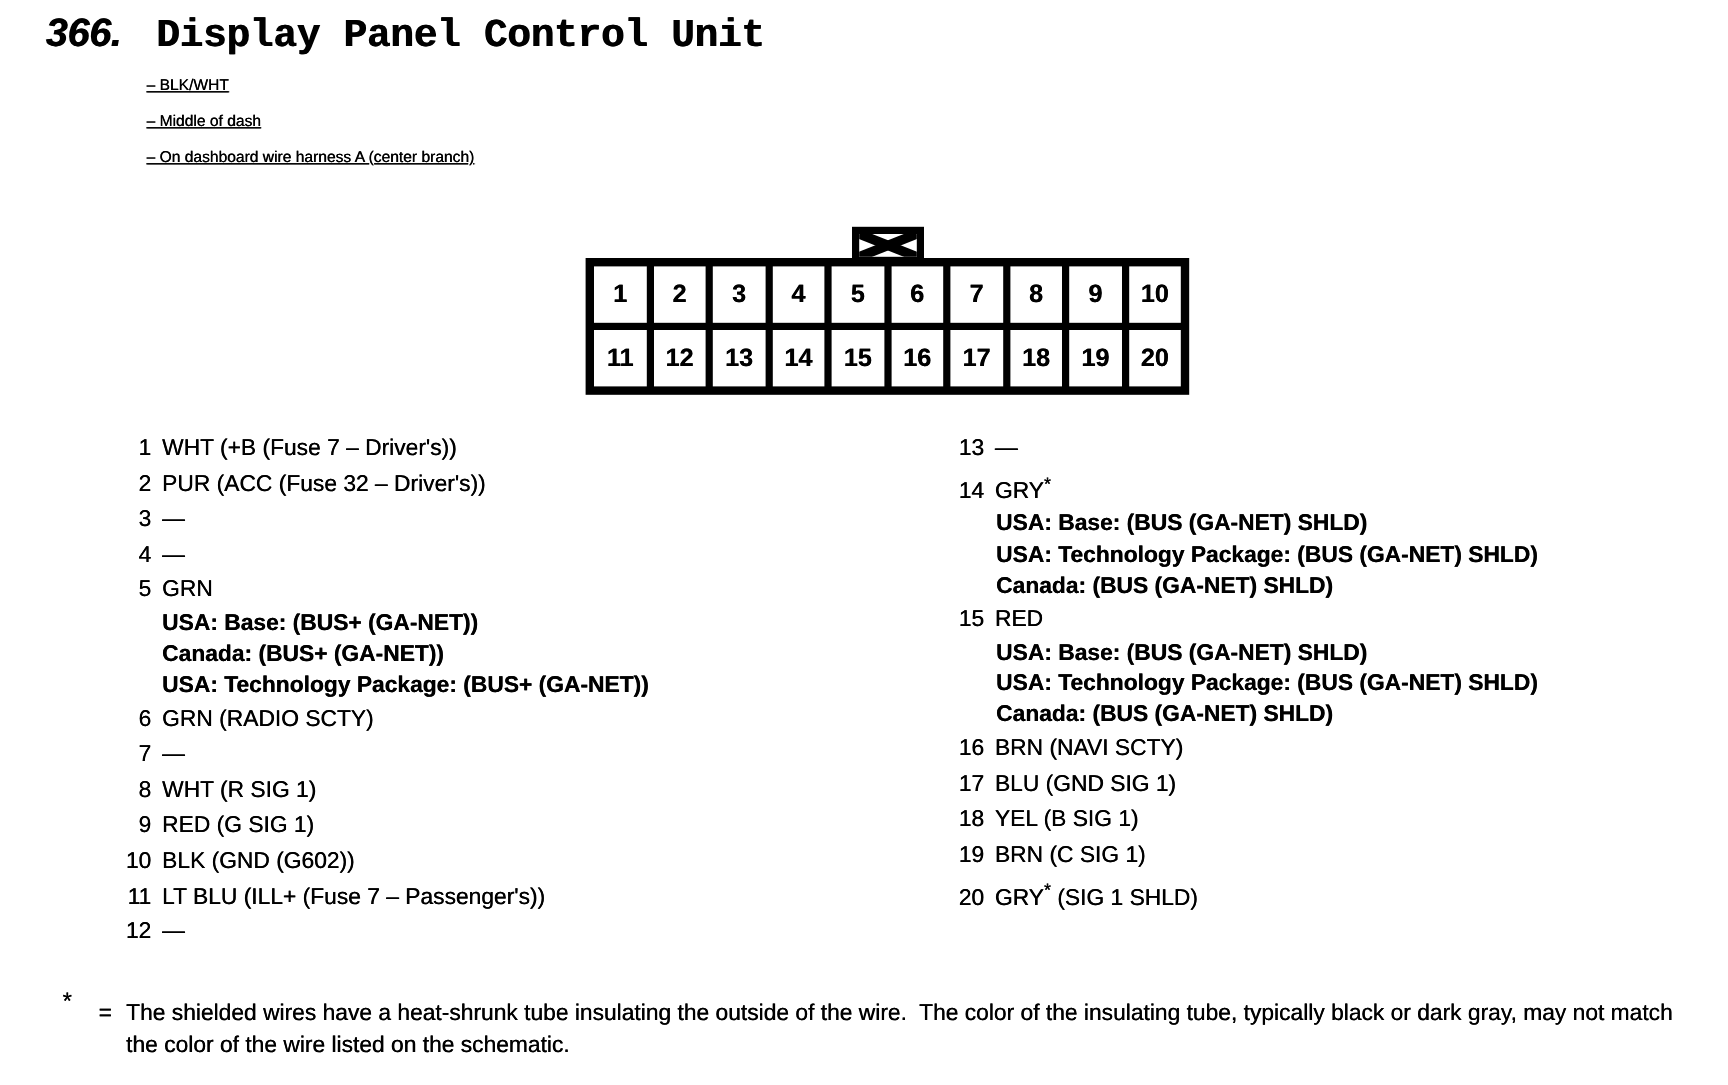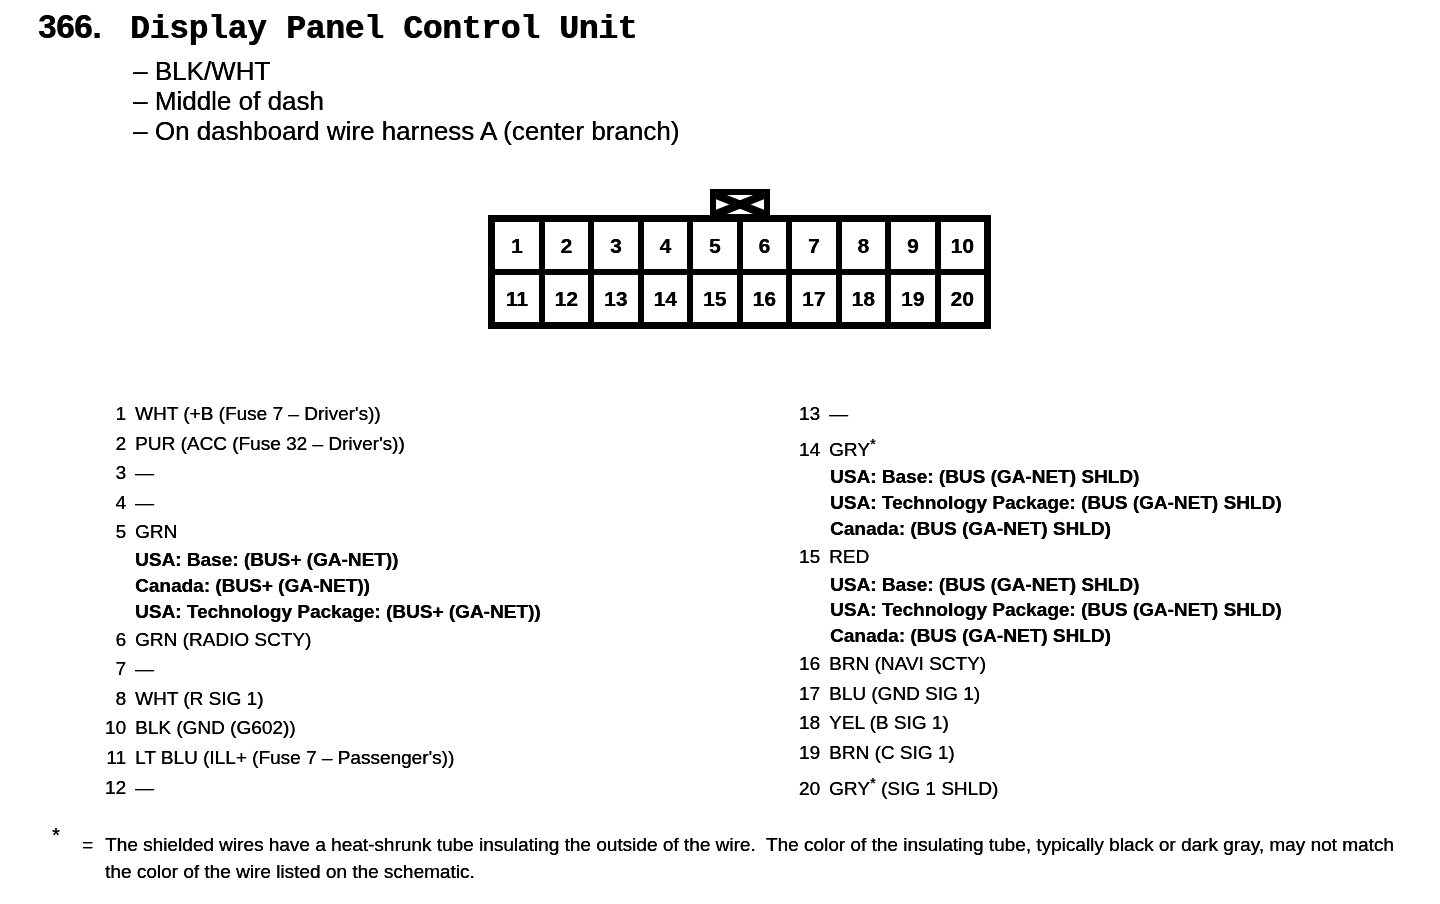--- a/index.html
+++ b/index.html
@@ -20,29 +20,30 @@
     left: 38px;
     top: 7px;
     display: flex;
     align-items: baseline;
     font-weight: 700;
     font-size: 33px;
     line-height: 40px;
     letter-spacing: -0.3px;
     text-shadow: 0.6px 0 0 #000;
   }
-  .title-num { display:inline-block; width: 92px; }
+  .title-num { display:inline-block; width: 92px; font-style: italic; }
   .title-text { margin: 0; font-size: 33px; font-weight: 700; font-family: Liberation Mono, monospace; }
 
   
   .bullets {
     position: absolute;
-    left: 133px;
+    left: 122px;
     top: 56px;
-    font-size: 26px;
+    font-size: 13px;
+    text-decoration: underline;
   }
   .bullet { line-height: 30px; white-space: nowrap; }
 
   
   .connector { position: absolute; left: 488px; top: 189px; width: 503px; height: 140px; }
   .connector-tab {
     position: absolute;
     left: 222px;
     top: 0;
     width: 60px;
@@ -71,21 +72,21 @@
   .cell {
     background: #fff;
     display: flex;
     align-items: center;
     justify-content: center;
     font-weight: 700;
     font-size: 21px;
   }
 
   
-  .pin-col { position: absolute; font-size: 19px; margin-top: 40px; }
+  .pin-col { position: absolute; font-size: 19px; }
   .pin-col-left  { left: 98px;  top: 359px; }
   .pin-col-right { left: 795px; top: 359px; }
   .pin-line { line-height: 29.6px; white-space: nowrap; }
   .pin-num { display: inline-block; text-align: right; margin-right: 9px; }
   .pin-col-left  .pin-num { width: 28px; }
   .pin-col-right .pin-num { width: 25px; }
   .pin-sub { line-height: 25.9px; white-space: nowrap; font-weight: bold; }
   .pin-col-left  .pin-sub { padding-left: 37px; }
   .pin-col-right .pin-sub { padding-left: 35px; }
   .sup { font-size: 15px; vertical-align: 7px; }
@@ -157,20 +158,21 @@
     <div class="pin-line"><span class="pin-num">4</span><span class="pin-label">—</span></div>
     <div>
       <div class="pin-line"><span class="pin-num">5</span><span class="pin-label">GRN</span></div>
       <div class="pin-sub">USA: Base: (BUS+ (GA-NET))</div>
       <div class="pin-sub">Canada: (BUS+ (GA-NET))</div>
       <div class="pin-sub">USA: Technology Package: (BUS+ (GA-NET))</div>
     </div>
     <div class="pin-line"><span class="pin-num">6</span><span class="pin-label">GRN (RADIO SCTY)</span></div>
     <div class="pin-line"><span class="pin-num">7</span><span class="pin-label">—</span></div>
     <div class="pin-line"><span class="pin-num">8</span><span class="pin-label">WHT (R SIG 1)</span></div>
+    <div class="pin-line"><span class="pin-num">9</span><span class="pin-label">RED (G SIG 1)</span></div>
     <div class="pin-line"><span class="pin-num">10</span><span class="pin-label">BLK (GND (G602))</span></div>
     <div class="pin-line"><span class="pin-num">11</span><span class="pin-label">LT BLU (ILL+ (Fuse 7 – Passenger's))</span></div>
     <div class="pin-line"><span class="pin-num">12</span><span class="pin-label">—</span></div>
   </div>
 
   <div class="pin-col pin-col-right">
     <div class="pin-line"><span class="pin-num">13</span><span class="pin-label">—</span></div>
     <div>
       <div class="pin-line"><span class="pin-num">14</span><span class="pin-label"><span>GRY</span><span class="sup">*</span></span></div>
       <div class="pin-sub">USA: Base: (BUS (GA-NET) SHLD)</div>

